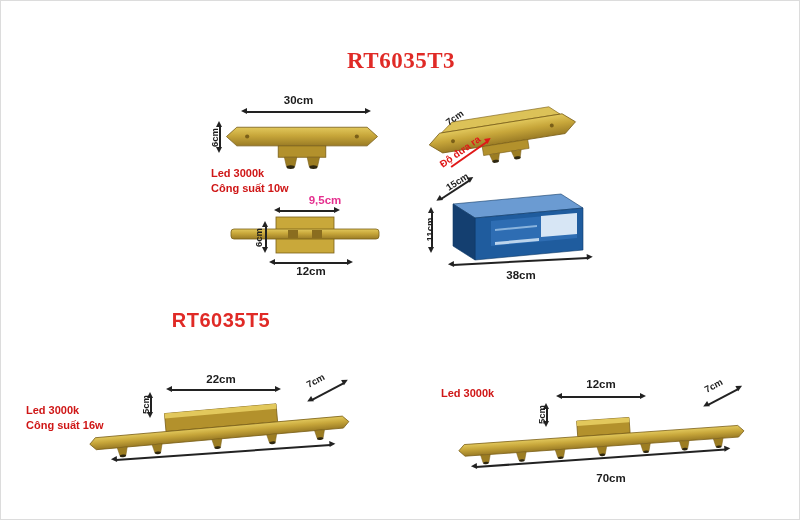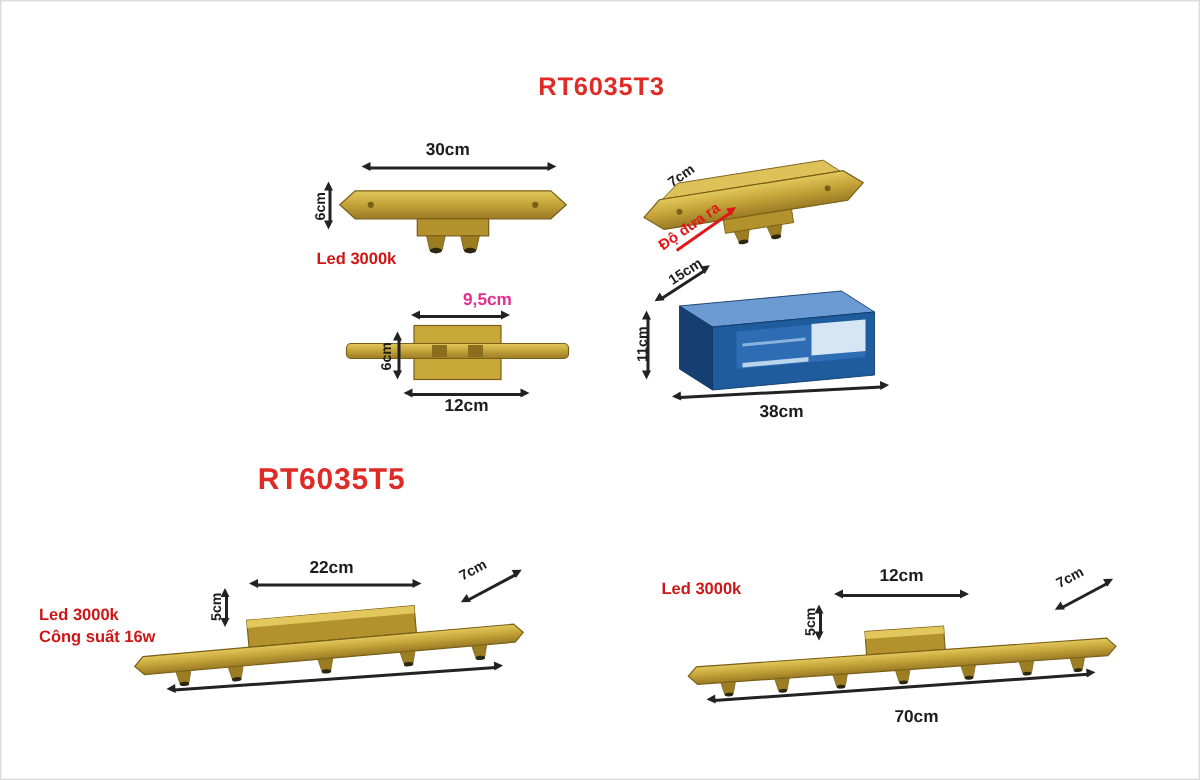--- a/index.html
+++ b/index.html
@@ -2,21 +2,21 @@
 <html><head>
 <meta charset="utf-8">
 <style>
   * { margin:0; padding:0; box-sizing:border-box; }
   html,body { background:#ffffff; }
   body { font-family:"Liberation Sans", sans-serif; }
   .page { position:relative; width:800px; height:520px; background:#fff; border:1px solid #dcdcdc; overflow:hidden; }
   .abs { position:absolute; }
 
   .title { font-weight:700; color:#e02a26; text-align:center; letter-spacing:0.5px; }
-  .title.big { font-size:17px; }
+  .title.big { font-size:23px;font-family:Liberation Serif, serif; }
   .title.med { font-size:20px; }
 
   .spec { color:#cf1616; font-weight:700; font-size:11px; line-height:1.4; text-align:left; }
 
   .dim { color:#1c1c1c; font-size:11.5px; font-weight:600; text-align:center; white-space:nowrap; }
   .dim.small { font-size:9.5px; }
   .dim.pink { color:#e5308f; }
   .dim.red { color:#e01818; font-size:10px; }
 
   
@@ -71,20 +71,21 @@
         <ellipse cx="64" cy="45.5" rx="4" ry="1.8" fill="#2e2710"></ellipse>
         <polygon points="80,36 92,36 90,45 82,45" fill="#9c7d22" stroke="#7a5f18" stroke-width="0.6"></polygon>
         <ellipse cx="86" cy="45.5" rx="4" ry="1.8" fill="#2e2710"></ellipse>
         <circle cx="22" cy="16" r="2" fill="#7a5f18"></circle>
         <circle cx="128" cy="16" r="2" fill="#7a5f18"></circle>
       </svg>
     </div>
 
     <div class="abs spec" style="left:30px; top:130px; width:175px;">
       <div>Led 3000k</div>
+      <div>Công suất 10w</div>
     </div>
 
     <div class="abs" style="left:232px; top:60px; width:180px; height:90px;">
       <svg class="abs" style="left:12px; top:4px;" width="160" height="74" viewBox="0 0 160 72">
         <g transform="rotate(-9 80 36)">
           <polygon points="30,13 128,13 138,22 18,22" fill="#dcc258" stroke="#7a5f18" stroke-width="0.6"></polygon>
           <polygon points="4,32 16,22 140,22 152,32 140,42 16,42" fill="url(#goldGrad)" stroke="#7a5f18" stroke-width="0.8"></polygon>
           <rect x="56" y="42" width="46" height="9" fill="#b3912c" stroke="#7a5f18" stroke-width="0.6"></rect>
           <polygon points="62,51 72,51 70,58 64,58" fill="#9c7d22" stroke="#7a5f18" stroke-width="0.5"></polygon>
           <ellipse cx="67" cy="58.5" rx="3.4" ry="1.5" fill="#2e2710"></ellipse>

